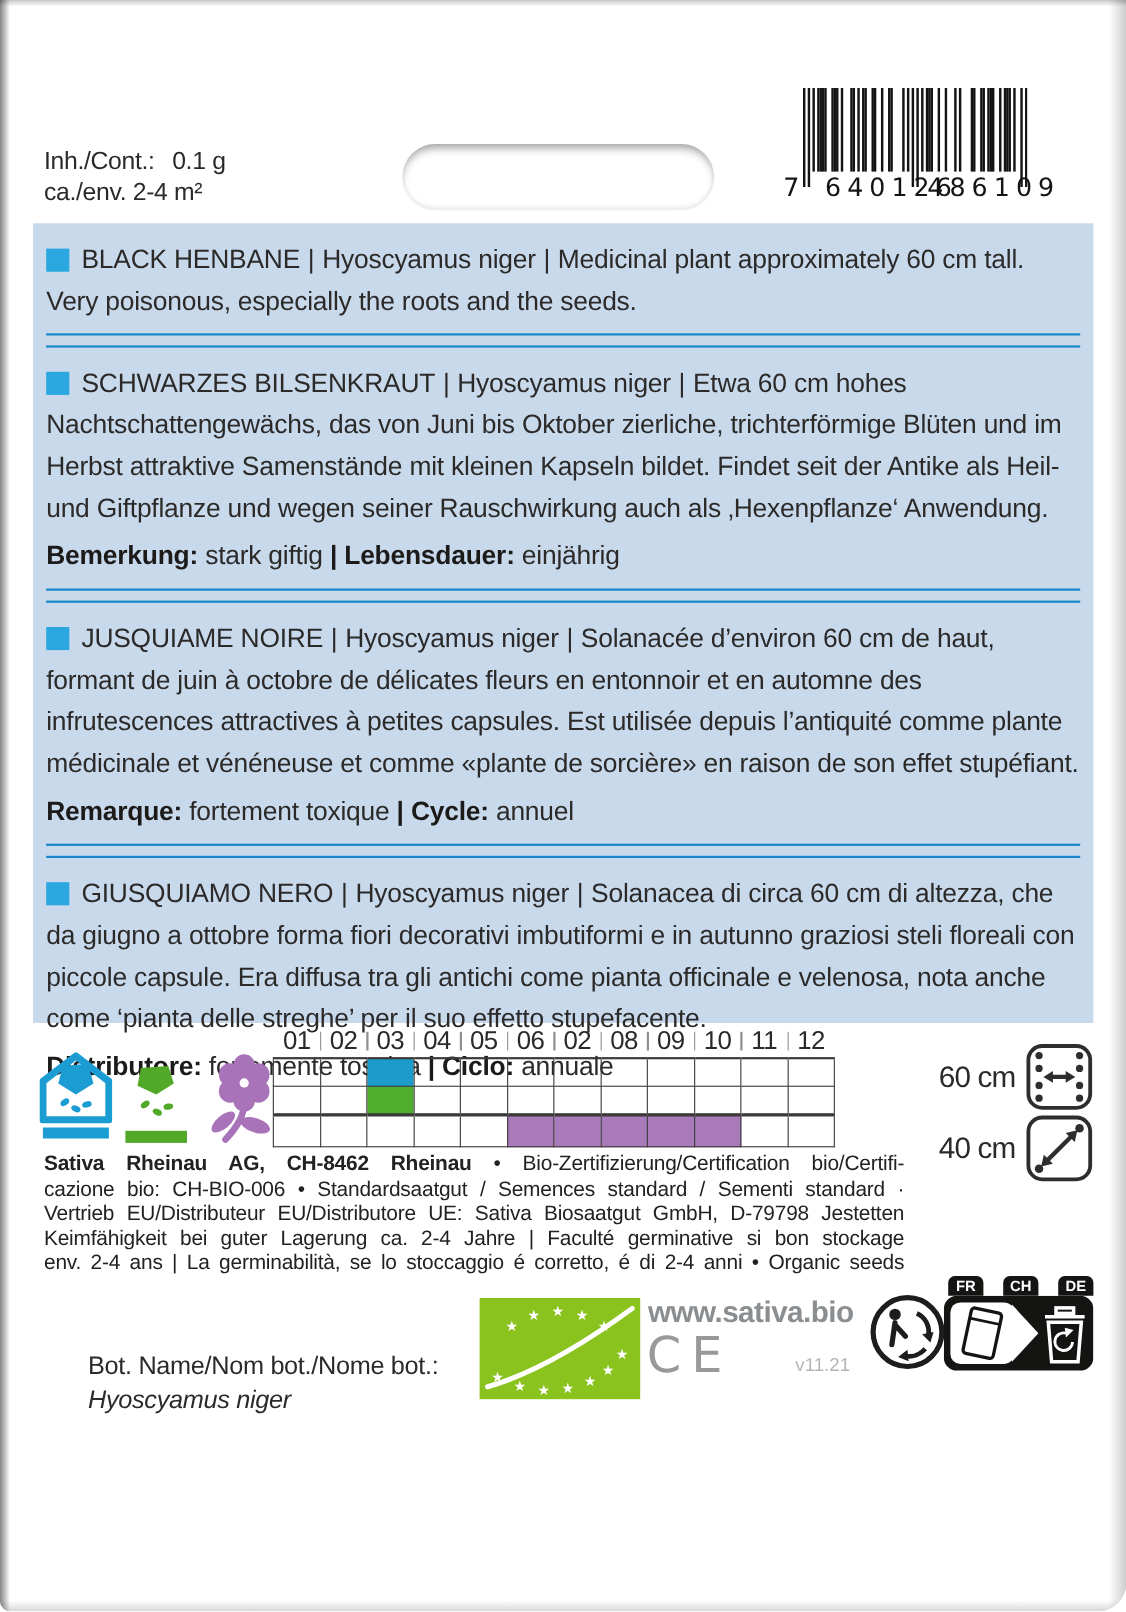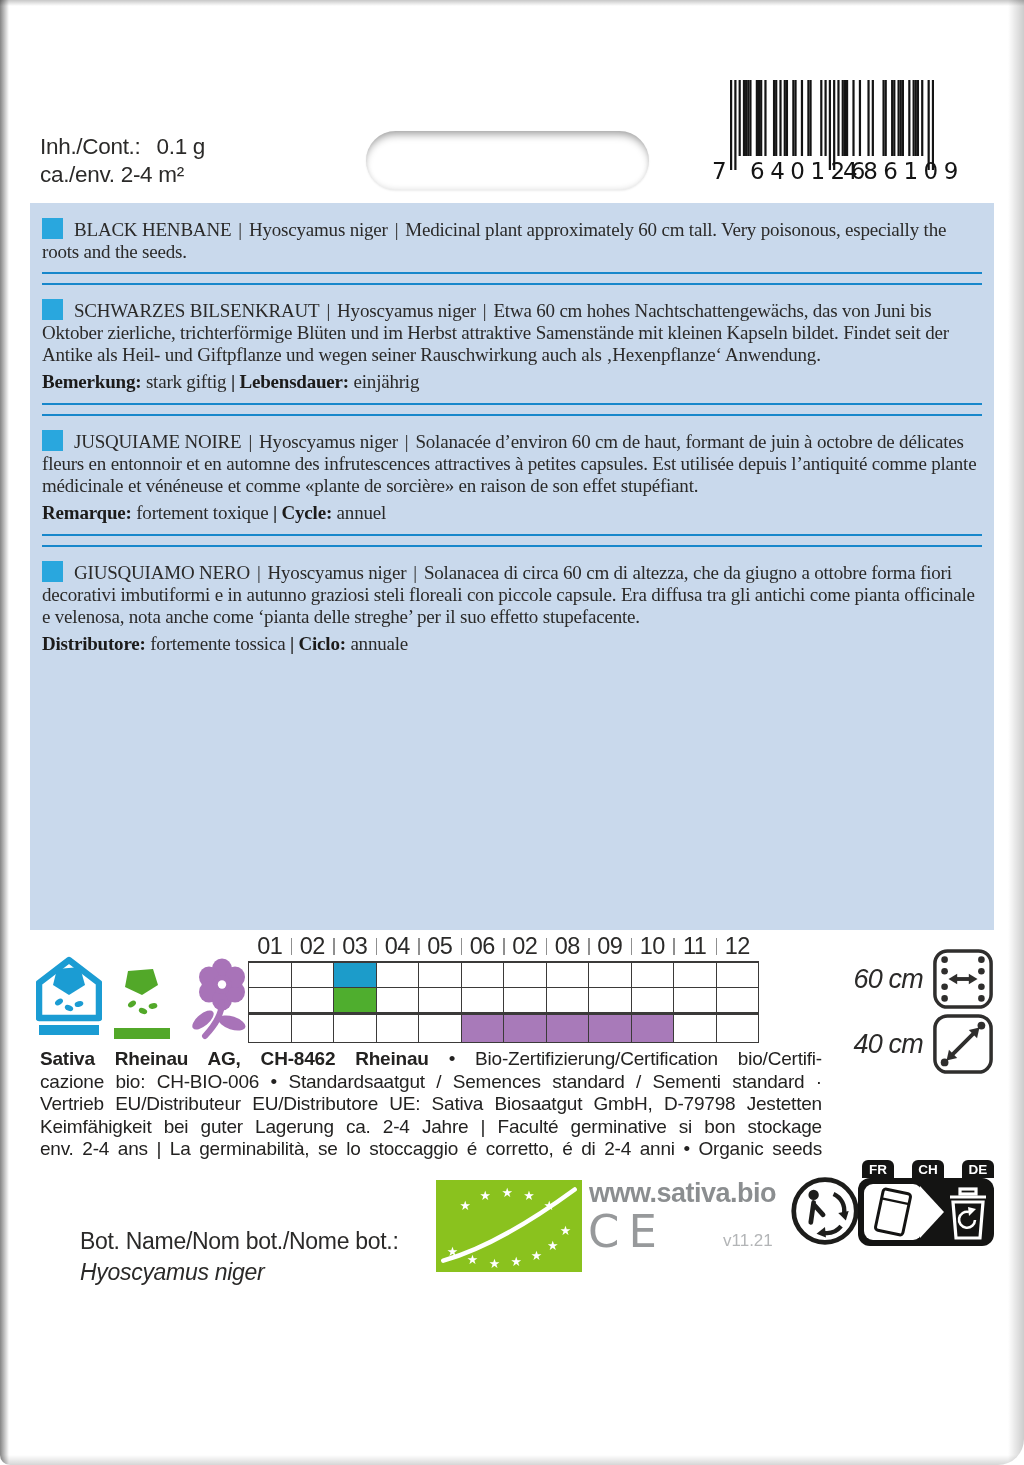--- a/index.html
+++ b/index.html
@@ -26,21 +26,21 @@
   .bc-digit{position:absolute;top:78px;font-size:23px;letter-spacing:1px;color:#141414;font-family:"DejaVu Sans",sans-serif;}
   .bc-first{left:-18px;}
   .bc-g1{left:20px;letter-spacing:5.5px;}
   .bc-g2{left:113px;letter-spacing:5.5px;}
 
   
   .info-panel{
     position:absolute;left:30px;top:203px;width:964px;height:727px;box-sizing:border-box;
     background:#c9d9ec;padding:15px 12px 0 12px;
   }
-  .lang-section{font-size:19px;line-height:22px;letter-spacing:-0.2px;font-family:Liberation Serif, serif;}
+  .lang-section{font-size:24px;line-height:38px;letter-spacing:-0.2px;}
   .bullet{display:inline-block;width:21px;height:21px;background:#29a7de;vertical-align:-3px;margin-right:11px;}
   .desc{margin:0;}
   .sep{margin:0 7px;}
   .remark{margin:5px 0 10px 0;}
   .remark b, .desc b{color:#1c1b1a;}
   .separator{height:9px;border-top:2.5px solid #1787cb;border-bottom:2.5px solid #1787cb;margin:9px 0 14px 0;}
 
   
   .sowing-icons{position:absolute;left:36px;top:956px;display:flex;align-items:flex-end;gap:11px;z-index:2;}
   .calendar{position:absolute;left:248px;top:931px;}
@@ -49,21 +49,21 @@
     width:42.5px;height:30px;font-size:23.5px;font-weight:normal;color:#2b2a29;
     border-bottom:2.5px solid #3b3a39;position:relative;letter-spacing:-0.5px;padding:0;
   }
   .calendar th:not(:last-child)::after{
     content:'';position:absolute;right:-1px;top:7px;height:17px;width:1.5px;background:#8f8f8f;
   }
   .calendar td{border:1.8px solid #3b3a39;height:24px;padding:0;}
   .calendar tbody tr:last-child td{border-top-width:3.5px;height:27px;}
 
   
-  .measurements{position:absolute;left:798px;top:948px;width:196px;font-style:italic;}
+  .measurements{position:absolute;left:798px;top:948px;width:196px;}
   .measure-row{display:flex;align-items:center;justify-content:flex-end;margin-bottom:3px;}
   .measure-label{font-size:27px;letter-spacing:-0.8px;margin-right:9px;white-space:nowrap;}
   .measure-row svg{flex:0 0 auto;}
 
   
   .info-text{position:absolute;left:40px;top:1048px;width:782px;font-size:19px;line-height:22.6px;letter-spacing:-0.2px;color:#232221;}
   .info-line{text-align:justify;text-align-last:justify;}
   .info-line b{letter-spacing:-0.2px;}
 
   

